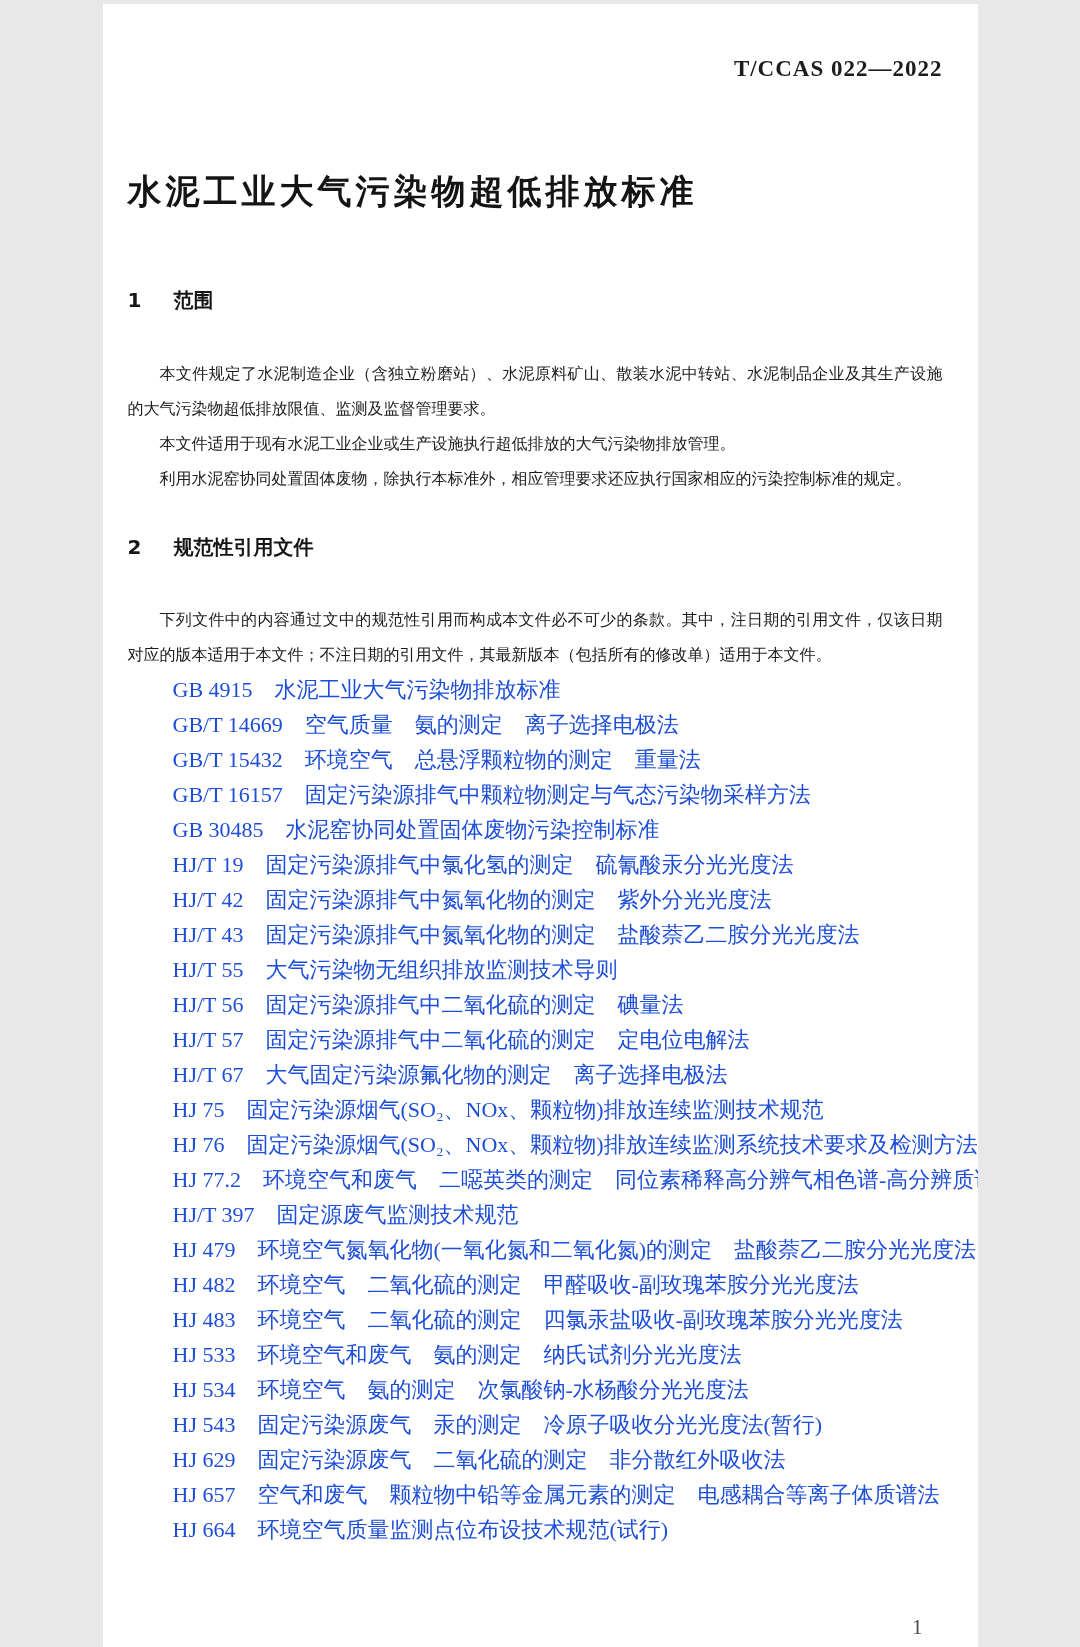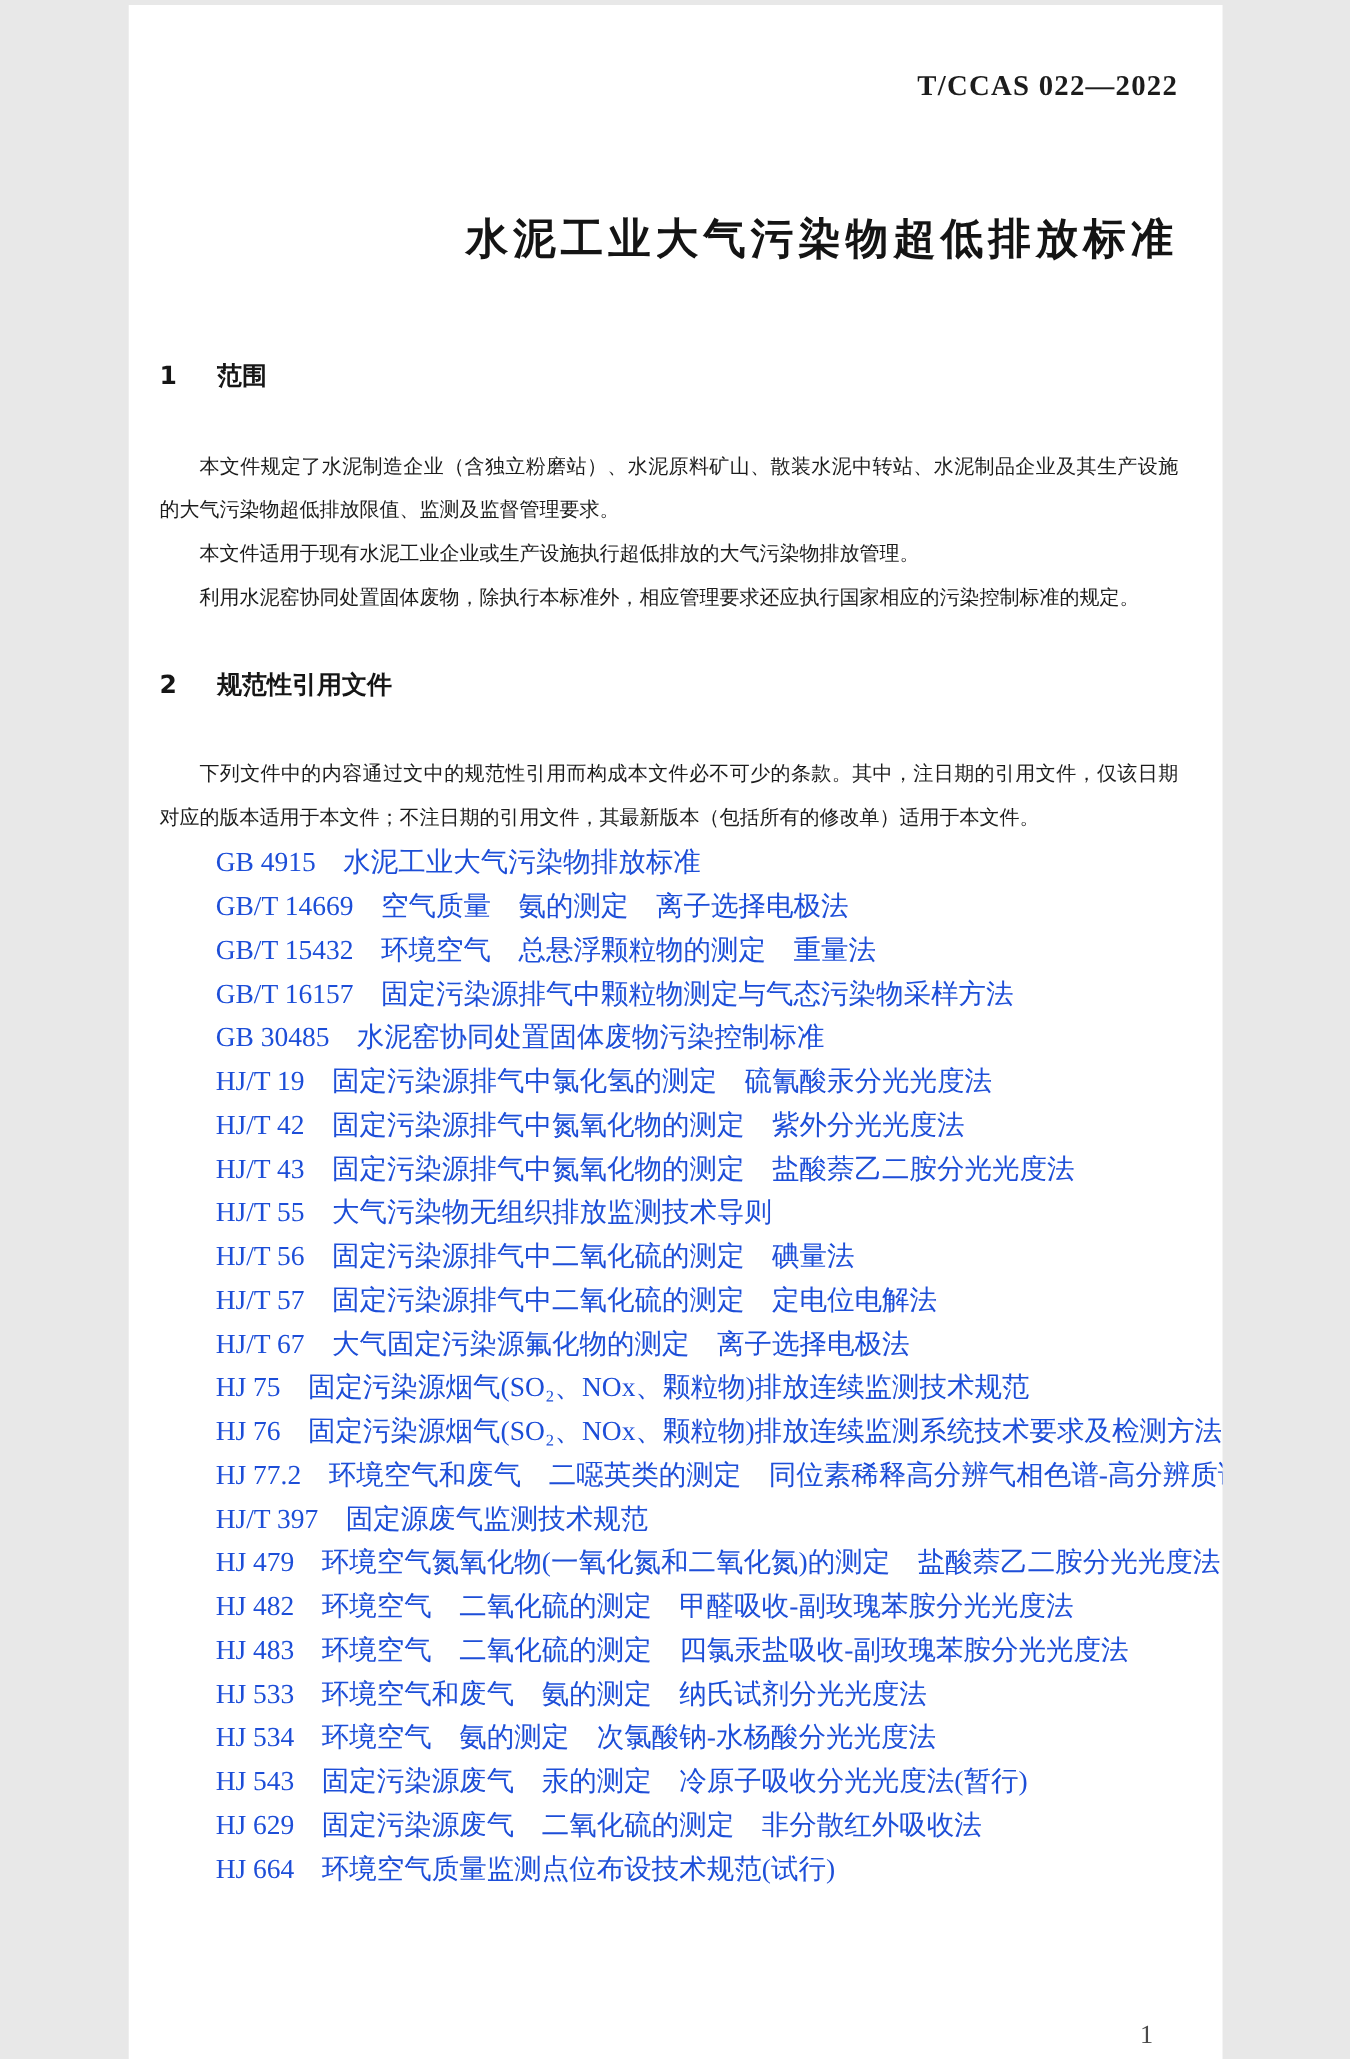--- a/index.html
+++ b/index.html
@@ -17,21 +17,21 @@
   .doc-number{
     text-align:right;
     font-weight:bold;
     font-size:23px;
     line-height:26px;
     letter-spacing:1px;
     font-family:"Liberation Serif","DejaVu Serif",serif;
   }
   .title{
     margin:90px 0 0 0;
-    text-align:right;
+    text-align:left;
     font-size:34px;
     line-height:38px;
     font-weight:bold;
     letter-spacing:4px;
     font-family:"DejaVu Sans","Liberation Sans",sans-serif;
     color:#141414;
   }
   .section-heading{
     font-family:"DejaVu Sans","Liberation Sans",sans-serif;
     font-weight:bold;
@@ -166,19 +166,22 @@
       <li>
         <span class="ref-code">HJ 534</span><span class="ref-title">环境空气　氨的测定　次氯酸钠-水杨酸分光光度法</span>
       </li>
       <li>
         <span class="ref-code">HJ 543</span><span class="ref-title">固定污染源废气　汞的测定　冷原子吸收分光光度法(暂行)</span>
       </li>
       <li>
         <span class="ref-code">HJ 629</span><span class="ref-title">固定污染源废气　二氧化硫的测定　非分散红外吸收法</span>
       </li>
       <li>
+        <span class="ref-code">HJ 657</span><span class="ref-title">空气和废气　颗粒物中铅等金属元素的测定　电感耦合等离子体质谱法</span>
+      </li>
+      <li>
         <span class="ref-code">HJ 664</span><span class="ref-title">环境空气质量监测点位布设技术规范(试行)</span>
       </li>
     </ul>
 
   <div class="page-number">1</div>
 
 </div>
 
 </body></html>

